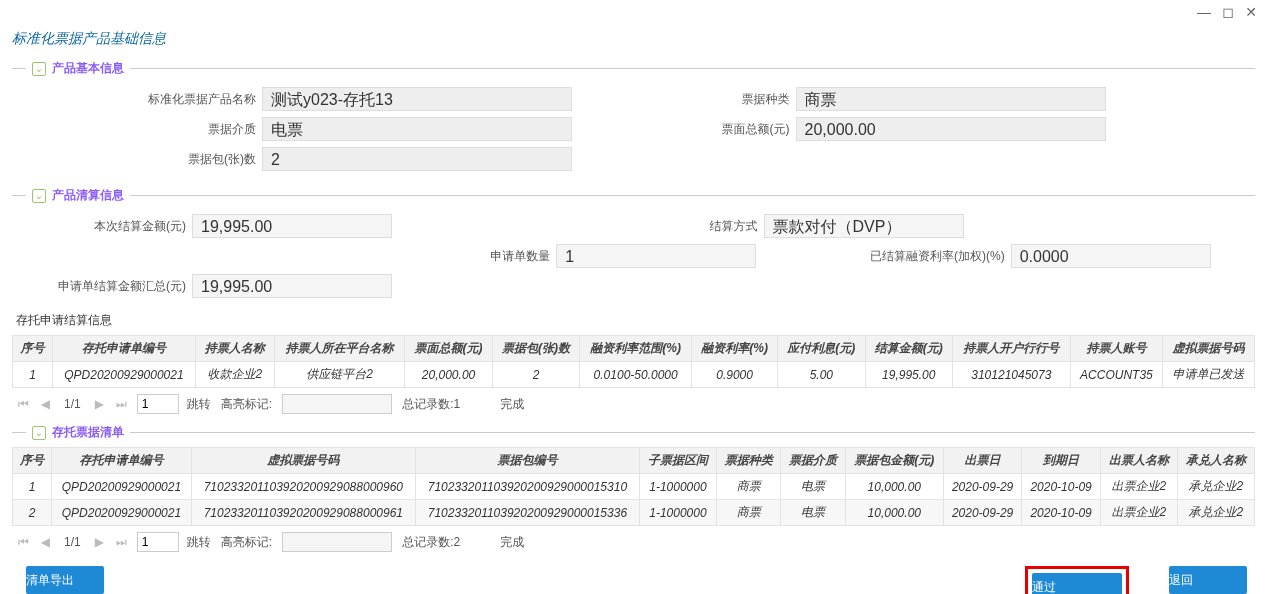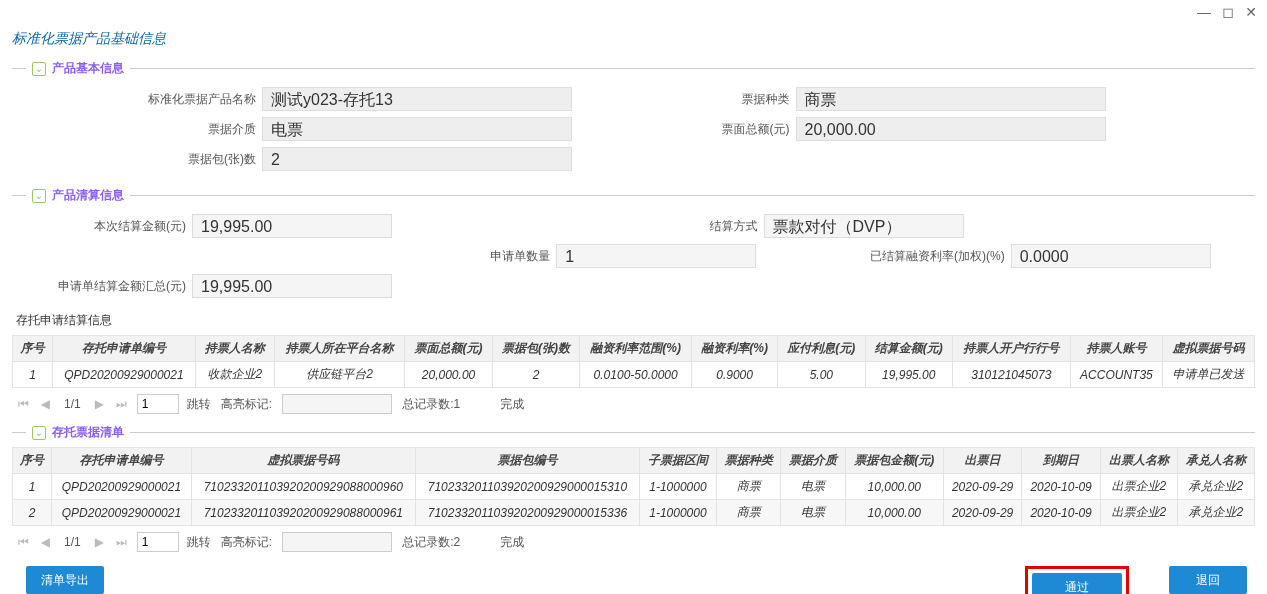--- a/index.html
+++ b/index.html
@@ -27,21 +27,21 @@
     table.data th { background: #f2f2f2; color: #444; font-weight: 600; }
     table.data td { background: #fff; }
     table.data tr.alt td { background: #f7f7f7; }
     .pager { display: flex; align-items: center; padding: 4px 16px; gap: 8px; color: #555; }
     .pager .pg-btn { color: #bbb; cursor: pointer; padding: 0 2px; }
     .pager .pg-info { padding: 0 4px; }
     .pager input.pg-input { width: 42px; height: 20px; border: 1px solid #ccc; padding: 0 4px; font-size: 12px; }
     .pager .hl-input { width: 110px; height: 20px; border: 1px solid #ccc; padding: 0 4px; font-size: 12px; background: #f5f5f5; }
     .pager .sep { margin: 0 2px; }
     .action-bar { display: flex; padding: 10px 20px 20px 26px; }
-    .btn { display: inline-block; min-width: 78px; height: 28px; line-height: 28px; text-align: center; font-size: 12px; cursor: pointer; border-radius: 2px; }
+    .btn { display: inline-block; min-width: 78px; height: 28px; line-height: 28px; font-size: 12px; cursor: pointer; border-radius: 2px; }
     .btn-blue { background: #1e8ad6; color: #fff; }
     .highlight-red { border: 3px solid #e60000; padding: 4px; }
   </style>
 </head>
 <body>
 
 <div class="window-controls">
   <span>—</span>
   <span>◻</span>
   <span>✕</span>

